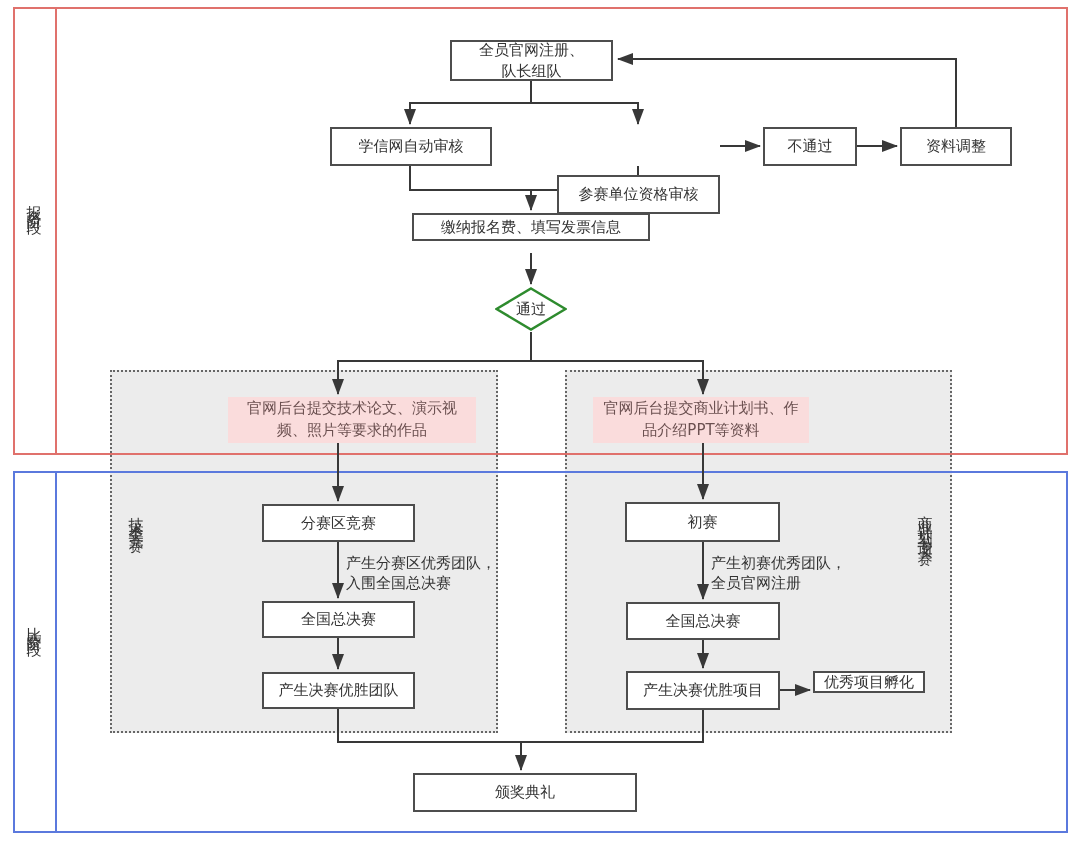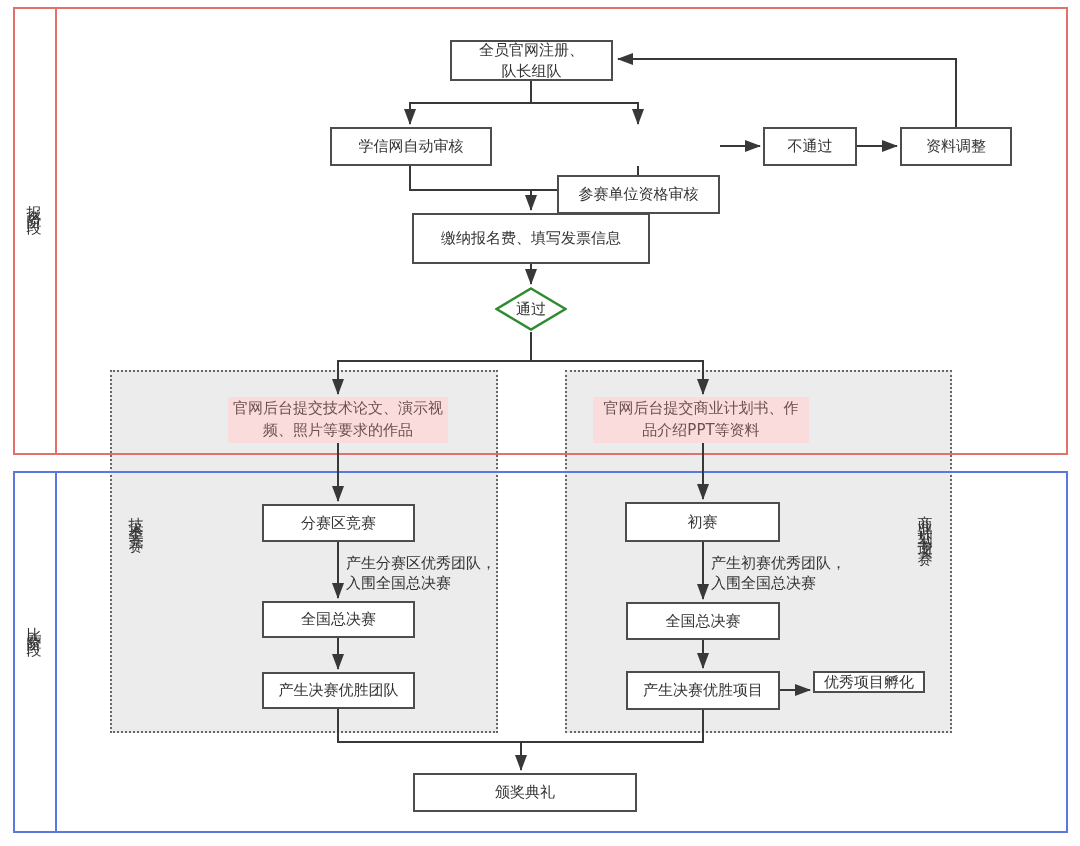--- a/index.html
+++ b/index.html
@@ -79,43 +79,43 @@
       <path d="M521,742 V770" marker-end="url(#arrow)"></path>
     </g>
   </svg>
 
   <div class="box" style="left:450px;top:40px;width:163px;height:41px;">全员官网注册、
 队长组队</div>
   <div class="box" style="left:330px;top:127px;width:162px;height:39px;">学信网自动审核</div>
   <div class="box" style="left:557px;top:127px;width:163px;height:39px;margin-top:48px;">参赛单位资格审核</div>
   <div class="box" style="left:763px;top:127px;width:94px;height:39px;">不通过</div>
   <div class="box" style="left:900px;top:127px;width:112px;height:39px;">资料调整</div>
-  <div class="box" style="left:412px;top:213px;width:238px;height:51px;">缴纳报名费、填写发票信息</div>
+  <div class="box" style="left:412px;top:213px;width:238px;height:28px;">缴纳报名费、填写发票信息</div>
 
   <div class="diamond-wrap">
     <svg width="72" height="44">
       <polygon points="36,1.5 70.5,22 36,42.5 1.5,22" fill="#ffffff" stroke="#2e8b2e" stroke-width="2.5"></polygon>
     </svg>
     <div class="diamond-label">通过</div>
   </div>
 
-  <div class="pink" style="left:228px;top:397px;width:220px;height:46px;">官网后台提交技术论文、演示视
+  <div class="pink" style="left:228px;top:397px;width:248px;height:46px;">官网后台提交技术论文、演示视
 频、照片等要求的作品</div>
   <div class="pink" style="left:593px;top:397px;width:216px;height:46px;">官网后台提交商业计划书、作
 品介绍PPT等资料</div>
 
   <div class="box" style="left:262px;top:504px;width:153px;height:38px;">分赛区竞赛</div>
   <div class="box" style="left:262px;top:601px;width:153px;height:37px;">全国总决赛</div>
   <div class="box" style="left:262px;top:672px;width:153px;height:37px;">产生决赛优胜团队</div>
 
   <div class="box" style="left:625px;top:502px;width:155px;height:40px;">初赛</div>
   <div class="box" style="left:626px;top:602px;width:154px;height:38px;">全国总决赛</div>
   <div class="box" style="left:626px;top:671px;width:154px;height:39px;">产生决赛优胜项目</div>
   <div class="box" style="left:813px;top:671px;width:112px;height:22px;">优秀项目孵化</div>
 
   <div class="anno" style="left:346px;top:553px;">产生分赛区优秀团队，
 入围全国总决赛</div>
   <div class="anno" style="left:711px;top:553px;">产生初赛优秀团队，
-入围全国总决赛</div>
+全员官网注册</div>
 
   <div class="box" style="left:413px;top:773px;width:224px;height:39px;">颁奖典礼</div>
 
 </div>
 
 </body></html>

